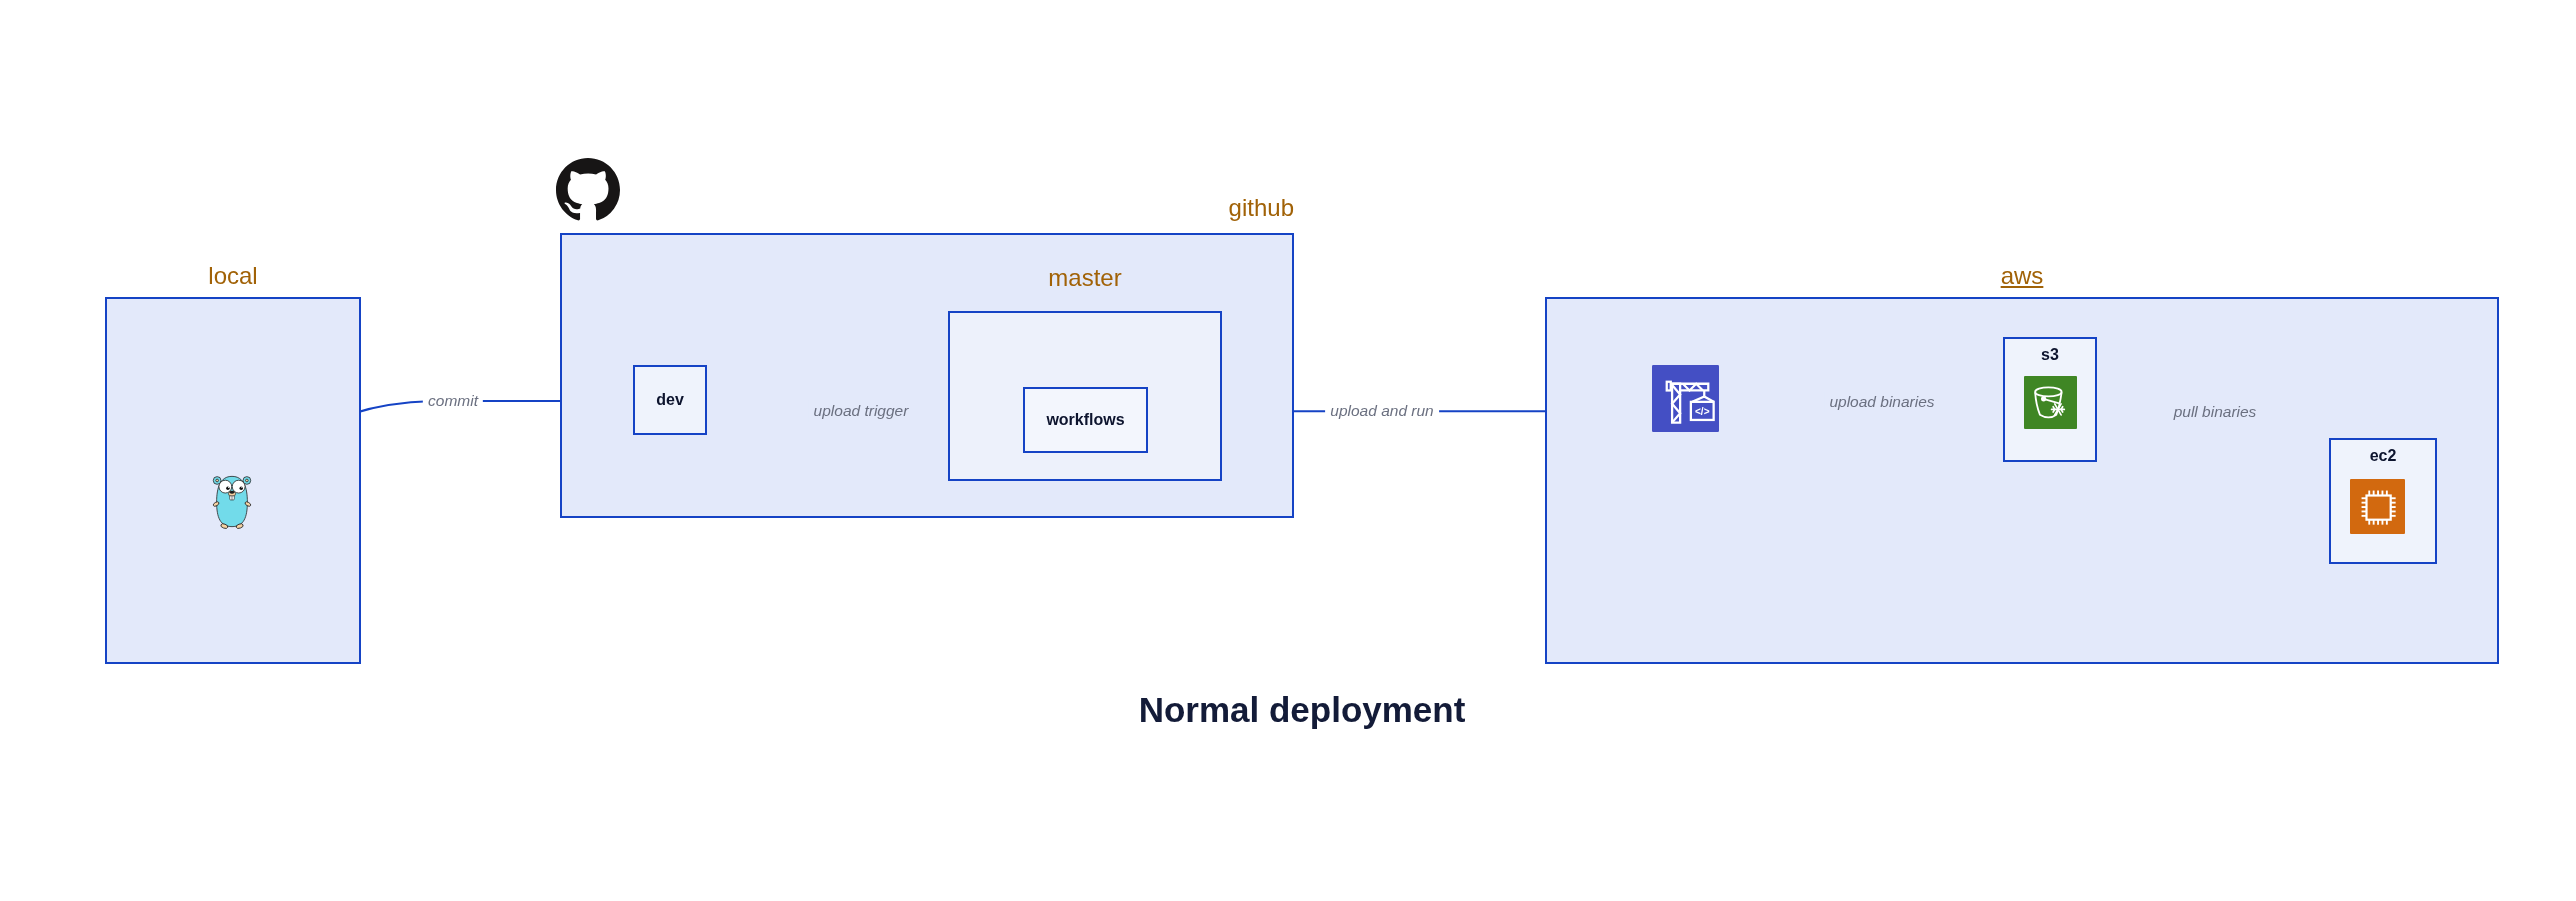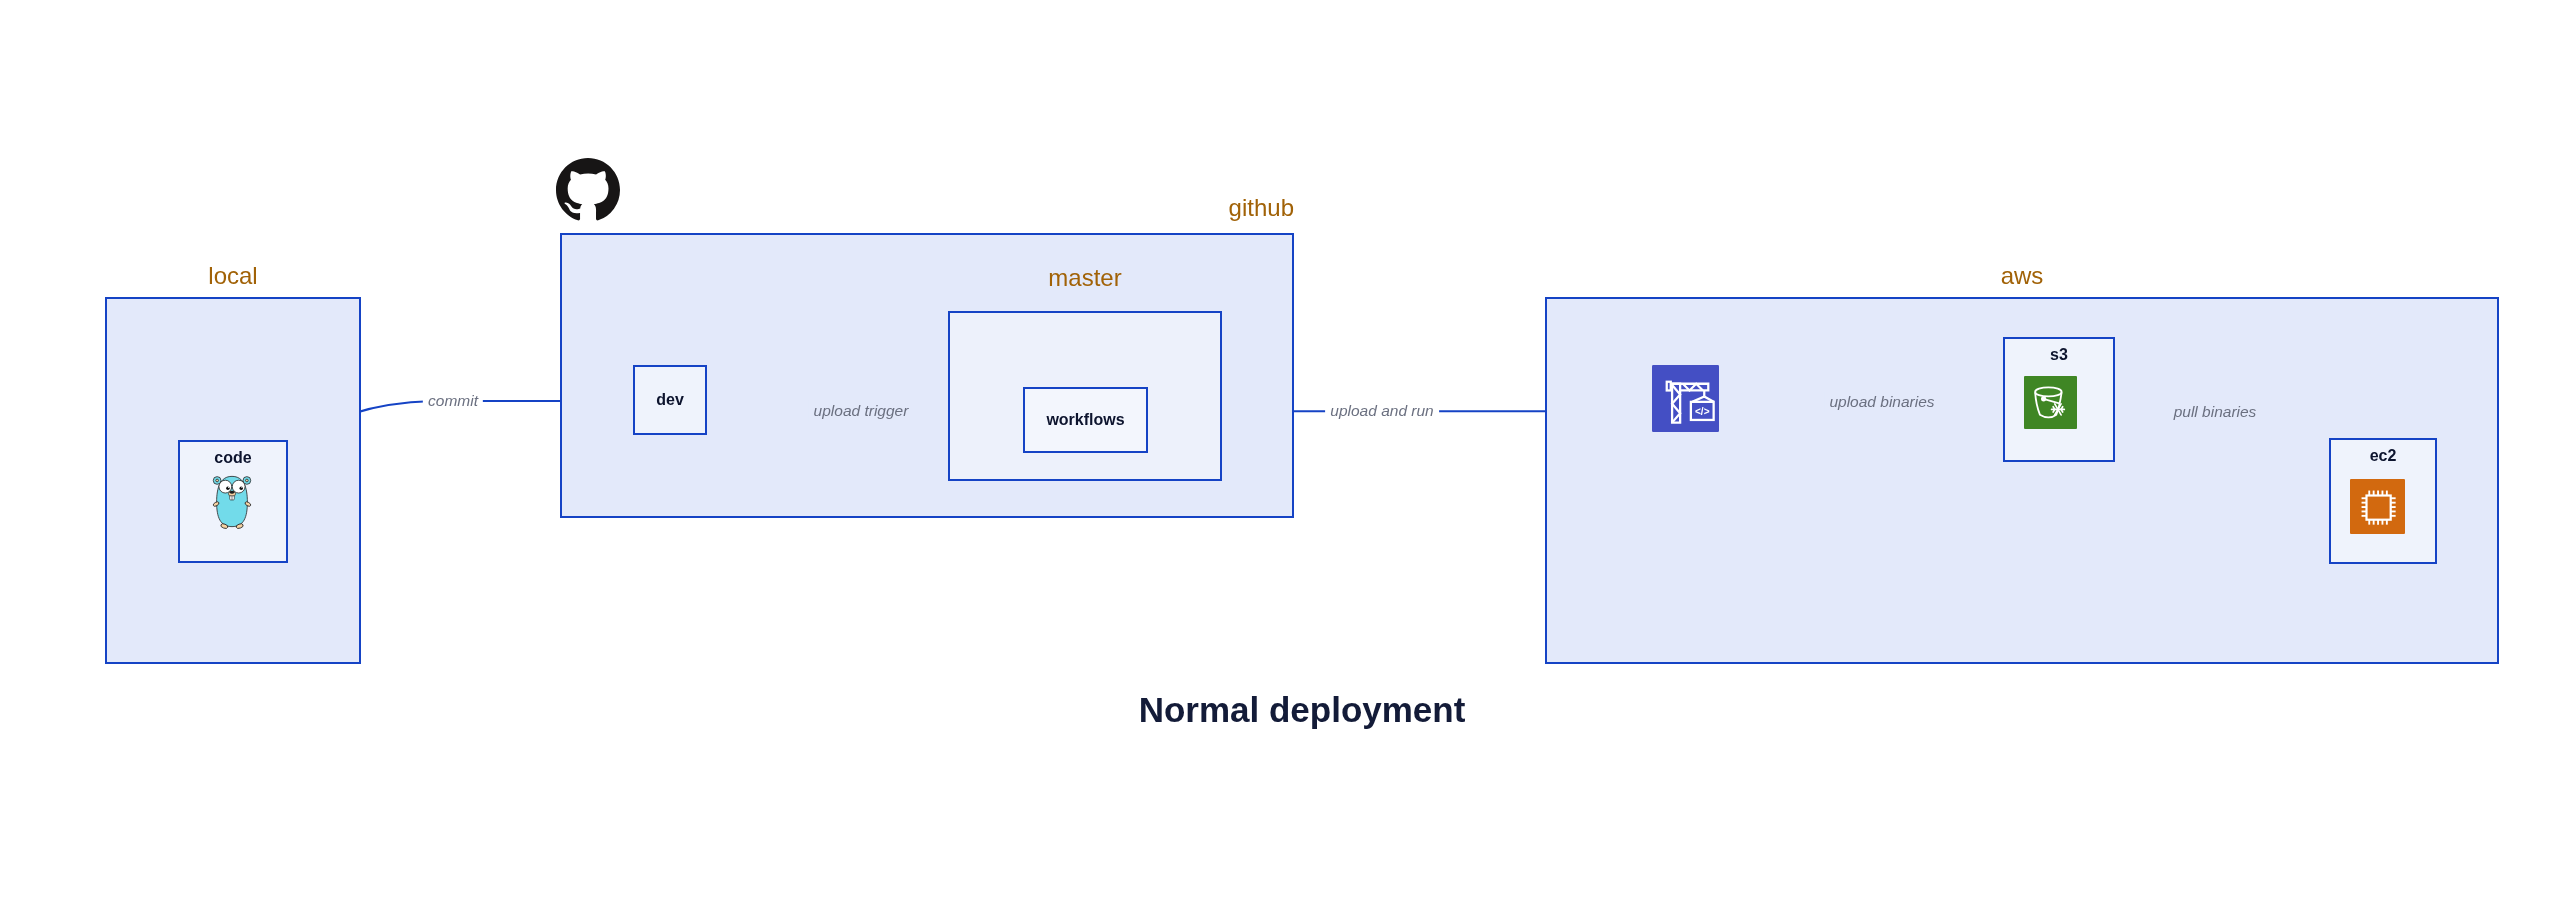--- a/index.html
+++ b/index.html
@@ -45,23 +45,20 @@
       <path d="M 1375 797 L 1954 798" marker-end="url(#arrow)"></path>
       <path d="M 2228 798 L 3108 798" marker-end="url(#arrow)"></path>
       <path d="M 3406 781 L 3856 781" marker-end="url(#arrow)"></path>
       <path d="M 4073 780 C 4180 790 4310 818 4480 878" marker-end="url(#arrow)"></path>
     </g>
   </svg>
 
   <div class="group-label" style="left:105px;top:260px;width:256px;text-align:center;">local</div>
   <div class="group" style="left:105px;top:297px;width:256px;height:367px;"></div>
 
-  <div class="node" style="left:178px;top:440px;width:110px;height:123px;">
-    <div class="node-label">code</div>
-  </div>
 
   <div class="icon-wrap" style="left:212px;top:474px;">
     <svg width="40" height="55" viewBox="0 0 78 106">
       <g stroke="#2a2a2a" stroke-width="1.6">
         <circle cx="10" cy="12" r="7.5" fill="#72dbea"></circle>
         <circle cx="68" cy="12" r="7.5" fill="#72dbea"></circle>
         <circle cx="10" cy="12" r="2.6" fill="#f6d2a2"></circle>
         <circle cx="68" cy="12" r="2.6" fill="#f6d2a2"></circle>
         <path d="M39 4 C16 4 9 26 9 54 C9 84 16 102 39 102 C62 102 69 84 69 54 C69 26 62 4 39 4 Z" fill="#72dbea"></path>
         <ellipse cx="8" cy="58" rx="6" ry="3.4" fill="#f6d2a2" transform="rotate(-30 8 58)"></ellipse>
@@ -94,42 +91,42 @@
     <div class="node-label vcenter">dev</div>
   </div>
 
   <div class="group-label" style="left:948px;top:262px;width:274px;text-align:center;">master</div>
   <div class="group mid" style="left:948px;top:311px;width:274px;height:170px;"></div>
 
   <div class="node lighter" style="left:1023px;top:387px;width:125px;height:66px;">
     <div class="node-label vcenter">workflows</div>
   </div>
 
-  <div class="group-label" style="left:1545px;top:260px;width:954px;text-align:center;">aws</div>
+  <div class="group-label" style="left:1545px;top:260px;width:954px;text-align:center;text-decoration:underline;">aws</div>
   <div class="group" style="left:1545px;top:297px;width:954px;height:367px;"></div>
 
 
   <div class="icon-wrap" style="left:1652px;top:365px;">
     <svg width="67" height="67" viewBox="0 0 100 100">
       <rect x="0" y="0" width="100" height="100" rx="2" fill="#444fc4"></rect>
       <g stroke="#ffffff" stroke-width="3.4" fill="none">
         <rect x="22" y="25" width="6" height="13"></rect>
         <path d="M30 28 L30 86 L42 86 L42 28 Z"></path>
         <path d="M30 30 L42 44 L30 58 L42 72 L30 86"></path>
         <path d="M30 28 L84 28 L84 38 L42 38"></path>
         <path d="M46 28 L56 38 L66 28 L76 38"></path>
         <path d="M78 38 L78 47"></path>
         <path d="M78 47 L60 55 M78 47 L92 55"></path>
         <rect x="58" y="55" width="34" height="27"></rect>
       </g>
       <text x="75" y="74" text-anchor="middle" fill="#ffffff" font-size="15" font-weight="bold" font-family="Liberation Sans, sans-serif">&lt;/&gt;</text>
     </svg>
   </div>
 
-  <div class="node" style="left:2003px;top:337px;width:112px;height:125px;">
+  <div class="node" style="left:2003px;top:337px;width:94px;height:125px;">
     <div class="node-label">s3</div>
   </div>
 
   <div class="icon-wrap" style="left:2024px;top:376px;">
     <svg width="53" height="53" viewBox="0 0 100 100">
       <rect x="0" y="0" width="100" height="100" rx="2" fill="#3f8624"></rect>
       <g stroke="#ffffff" stroke-width="3.4" fill="none">
         <ellipse cx="46" cy="30" rx="25" ry="8.5"></ellipse>
         <path d="M21 31 C22 45 26 63 30 73 C41 80 53 79 61 73 C65 63 69 45 71 31"></path>
         <circle cx="37" cy="43" r="3.2" fill="#ffffff"></circle>

